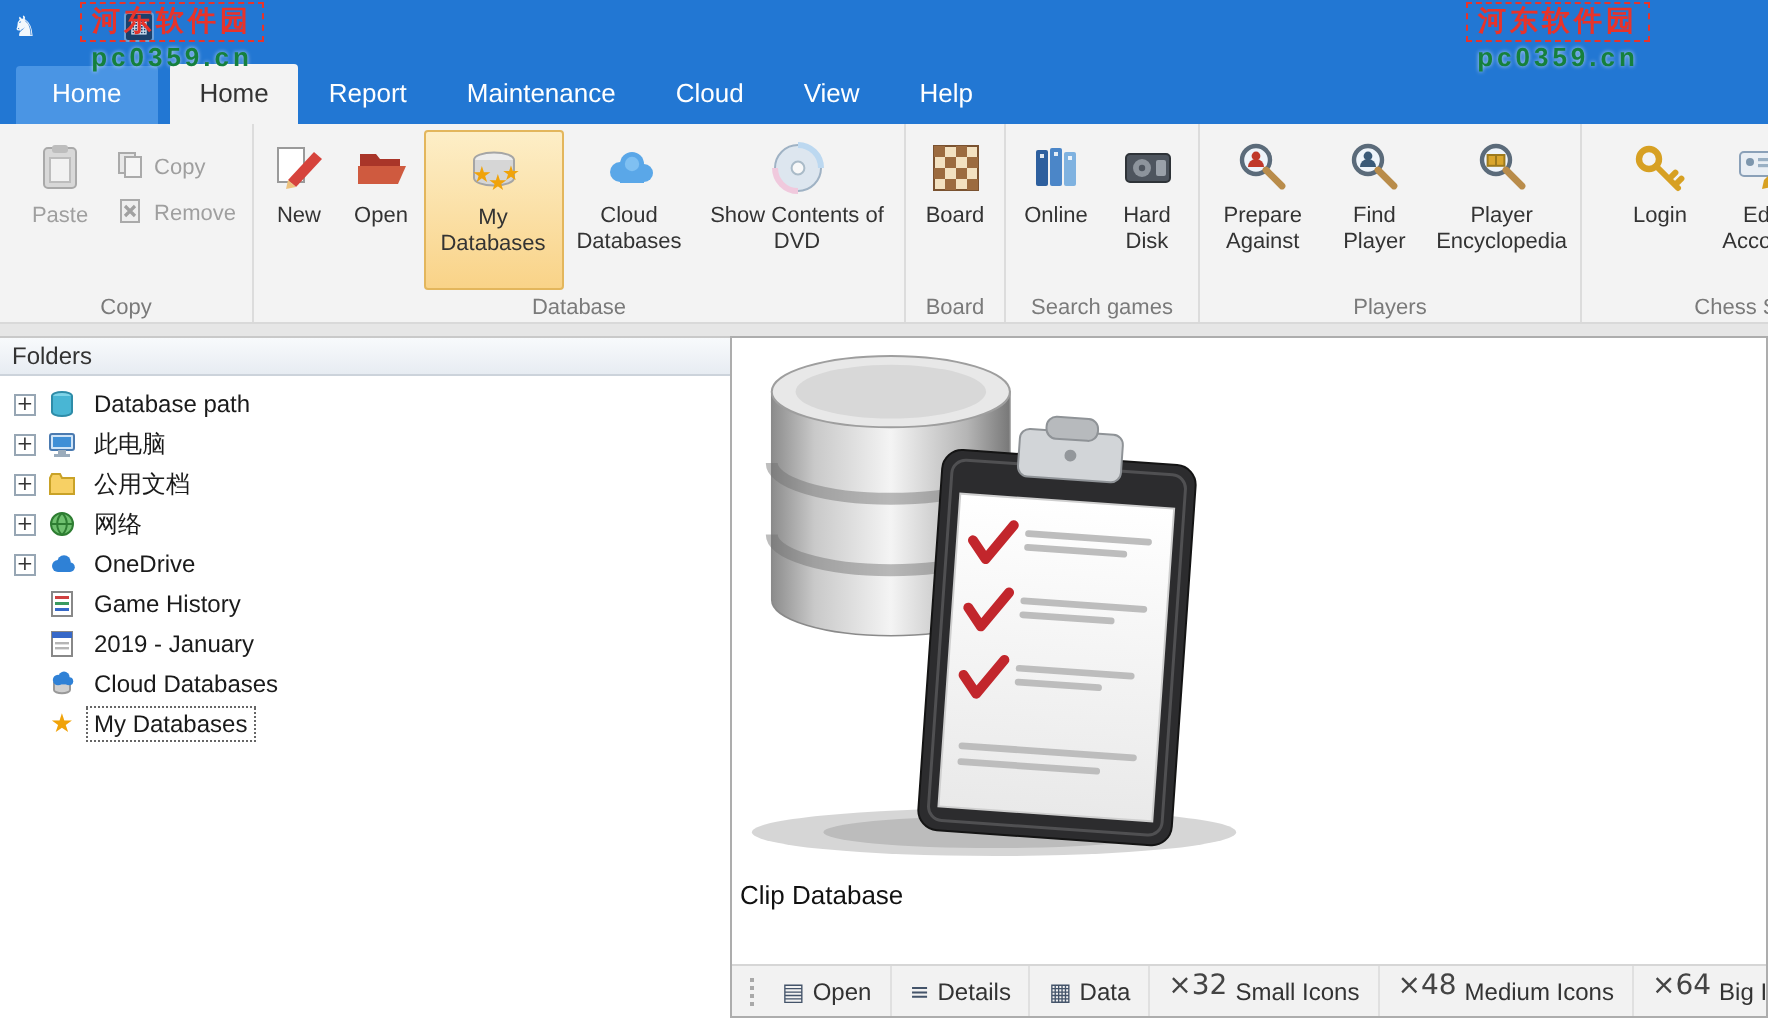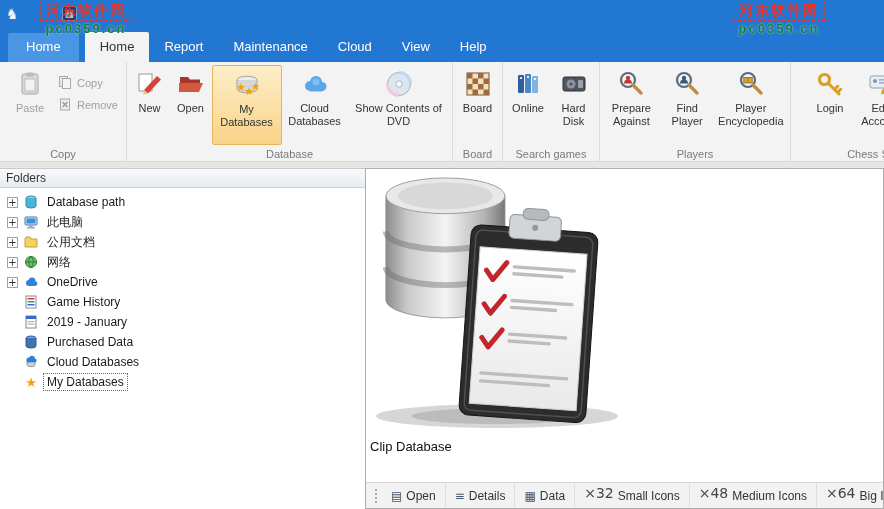--- a/index.html
+++ b/index.html
@@ -385,30 +385,20 @@
             <svg width="14" height="14" viewBox="0 0 14 14">
               <rect x="2" y="1" width="10" height="12" fill="#fff" stroke="#888"></rect>
               <rect x="2" y="1" width="10" height="3" fill="#3668c8"></rect>
               <rect x="3.5" y="6" width="7" height="1.2" fill="#b5b5b5"></rect>
               <rect x="3.5" y="8.5" width="7" height="1.2" fill="#b5b5b5"></rect>
             </svg>
           </span>
         <span class="tlabel">2019 - January</span>
       </div>
 
-      <div class="trow">
-        <span class="exp none glyph"></span>
-        <span class="ticon">
-            <svg width="14" height="14" viewBox="0 0 14 14">
-              <ellipse cx="7" cy="3" rx="5" ry="2" fill="#7da9d8" stroke="#2c5d99"></ellipse>
-              <path d="M2 3 v8 a5 2 0 0 0 10 0 V3" fill="#3f74ae" stroke="#2c5d99"></path>
-            </svg>
-          </span>
-        <span class="tlabel">Purchased Data</span>
-      </div>
 
       <div class="trow">
         <span class="exp none glyph"></span>
         <span class="ticon">
             <svg width="14" height="14" viewBox="0 0 14 14">
               <path d="M3 6 v4 a4 1.6 0 0 0 8 0 V6" fill="#cfcfcf" stroke="#999"></path>
               <g fill="#2f81d6">
                 <circle cx="5" cy="5" r="2.6"></circle>
                 <circle cx="8" cy="3.6" r="2.8"></circle>
                 <circle cx="10.6" cy="5.6" r="2"></circle>

